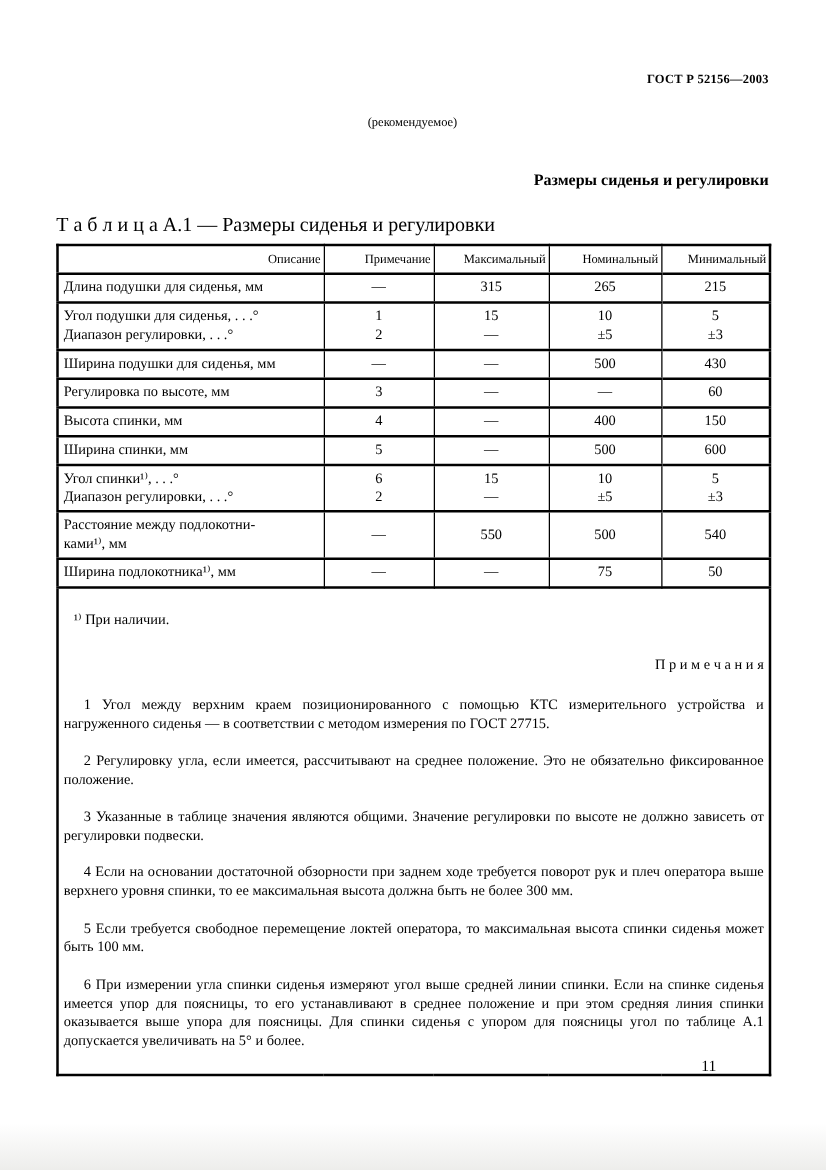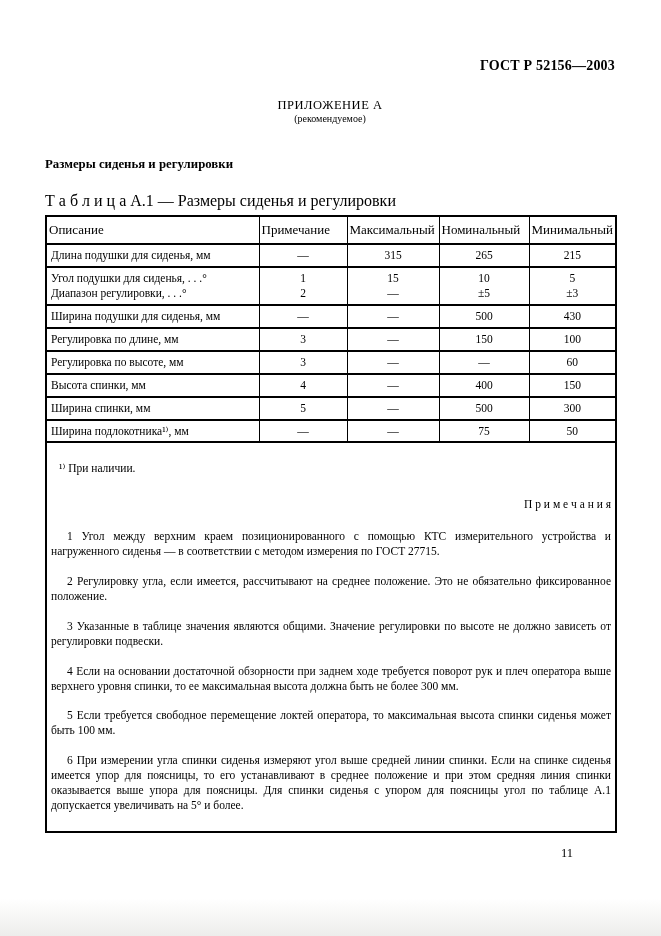--- a/index.html
+++ b/index.html
@@ -14,53 +14,53 @@
     overflow: hidden;
   }
   .page {
     position: absolute;
     inset: 0;
     padding: 58px 46px 0 45px;
   }
   .doc-number {
     text-align: right;
     font-weight: bold;
-    font-size: 14px;
+    font-size: 10px;
     letter-spacing: 0.2px;
   }
   .appendix {
     margin-top: 24px;
     text-align: center;
     line-height: 1.2;
   }
   .appendix-title { font-size: 12.5px; letter-spacing: 0.5px; }
   .appendix-subtitle { font-size: 10px; }
   .section-title {
     margin-top: 32px;
-    text-align: left;
+    text-align: right;
     font-weight: bold;
     font-size: 12.8px;
   }
   .table-caption {
     margin-top: 20px;
     font-size: 16px;
   }
   table.tbl {
     margin-top: 5px;
     width: 570px;
     table-layout: fixed;
     border-collapse: collapse;
     border: 2px solid #000;
   }
   table.tbl th {
     border: 1px solid #000;
     border-bottom: 2px solid #000;
     font-weight: normal;
-    font-size: 13px;
-    text-align: left;
+    font-size: 10px;
+    text-align: right;
     vertical-align: middle;
     padding: 5px 2px;
   }
   table.tbl td {
     border: 1px solid #000;
     border-top: 2px solid #000;
     font-size: 11.5px;
     line-height: 1.3;
     vertical-align: middle;
     white-space: pre-line;
@@ -95,21 +95,20 @@
   }
 </style>
 </head>
 <body>
 
 <div class="page">
 
   <div class="doc-number">ГОСТ Р 52156—2003</div>
 
   <div class="appendix">
-    <div class="appendix-title">ПРИЛОЖЕНИЕ А</div>
     <div class="appendix-subtitle">(рекомендуемое)</div>
   </div>
 
   <div class="section-title">Размеры сиденья и регулировки</div>
 
   <div class="table-caption">Т а б л и ц а А.1 — Размеры сиденья и регулировки</div>
 
   <table class="tbl">
     <colgroup>
       <col style="width:213px">
@@ -148,46 +147,59 @@
 ±3</td>
       </tr>
       <tr>
         <td class="c-desc">Ширина подушки для сиденья, мм</td>
         <td class="c-num">—</td>
         <td class="c-num">—</td>
         <td class="c-num">500</td>
         <td class="c-num">430</td>
       </tr>
       <tr>
-        <td class="c-desc">Регулировка по длине, мм</td>
-        <td class="c-num">3</td>
-        <td class="c-num">—</td>
-        <td class="c-num">150</td>
-        <td class="c-num">100</td>
-      </tr>
-      <tr>
         <td class="c-desc">Регулировка по высоте, мм</td>
         <td class="c-num">3</td>
         <td class="c-num">—</td>
         <td class="c-num">—</td>
         <td class="c-num">60</td>
       </tr>
       <tr>
         <td class="c-desc">Высота спинки, мм</td>
         <td class="c-num">4</td>
         <td class="c-num">—</td>
         <td class="c-num">400</td>
         <td class="c-num">150</td>
       </tr>
       <tr>
         <td class="c-desc">Ширина спинки, мм</td>
         <td class="c-num">5</td>
         <td class="c-num">—</td>
         <td class="c-num">500</td>
-        <td class="c-num">300</td>
+        <td class="c-num">600</td>
+      </tr>
+      <tr>
+        <td class="c-desc">Угол спинки¹⁾, . . .°
+Диапазон регулировки, . . .°</td>
+        <td class="c-num">6
+2</td>
+        <td class="c-num">15
+—</td>
+        <td class="c-num">10
+±5</td>
+        <td class="c-num">5
+±3</td>
+      </tr>
+      <tr>
+        <td class="c-desc">Расстояние между подлокотни-
+ками¹⁾, мм</td>
+        <td class="c-num">—</td>
+        <td class="c-num">550</td>
+        <td class="c-num">500</td>
+        <td class="c-num">540</td>
       </tr>
       <tr>
         <td class="c-desc">Ширина подлокотника¹⁾, мм</td>
         <td class="c-num">—</td>
         <td class="c-num">—</td>
         <td class="c-num">75</td>
         <td class="c-num">50</td>
       </tr>
       <tr>
         <td class="notes-cell" colspan="5">

